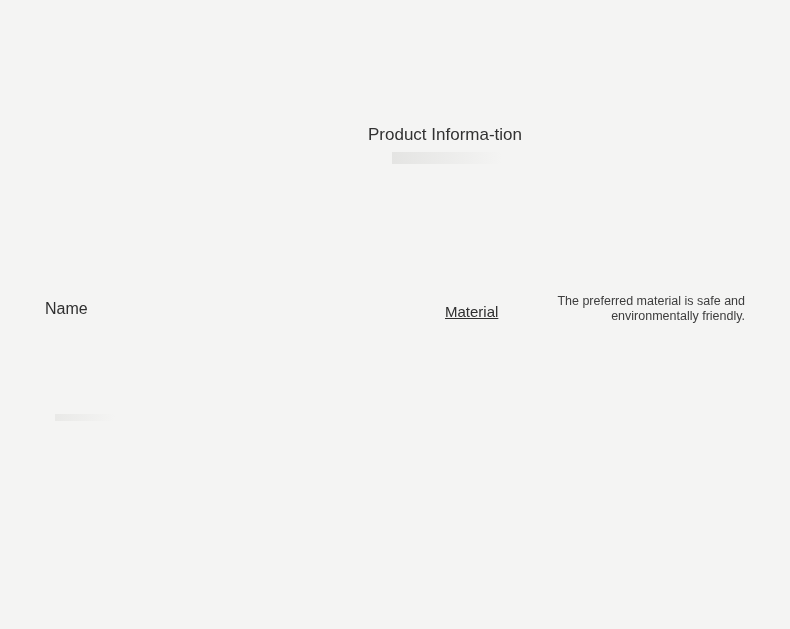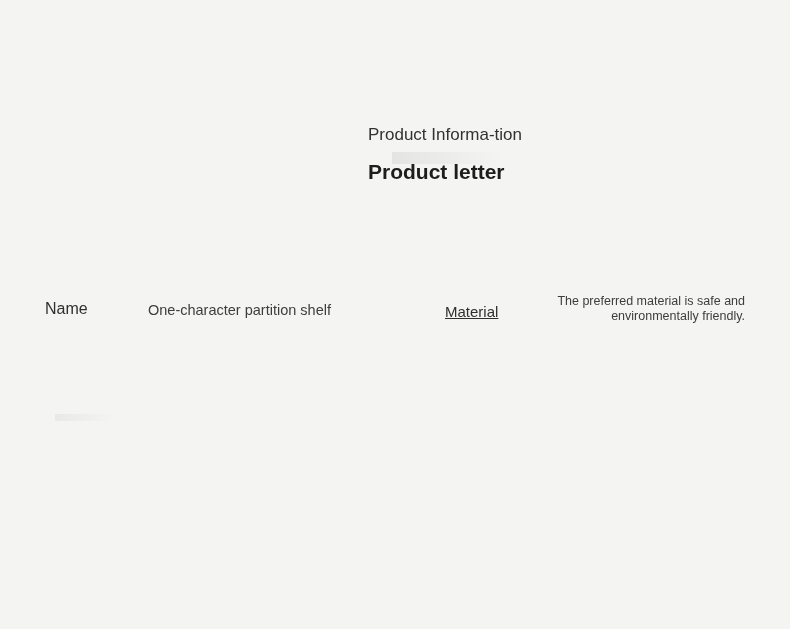--- a/index.html
+++ b/index.html
@@ -103,32 +103,30 @@
     color: #c7c7c5;
   }
 </style>
 </head>
 <body>
 
 <div class="page">
 
   <div class="header">
     <div class="header-subtitle">Product Informa-tion</div>
-    <div class="header-title">Product letter</div>
   </div>
 
   <div class="ghost" style="left:392px; top:152px; width:110px; height:12px;
        background:linear-gradient(to right, rgba(215,215,213,0.55), rgba(244,244,243,0));"></div>
 
   <div class="spec-table">
 
     <div class="spec-row" style="height:58px;">
       <div class="cell cell-label lg" style="left:45px; top:23px;">Name</div>
 
-      <div class="cell cell-value md" style="left:148px; top:25px; width:280px;">One-character partition shelf</div>
 
       <div class="cell cell-label" style="left:445px; top:26px;text-decoration:underline;">Material</div>
 
       <div class="cell cell-value" style="left:545px; top:18px; width:200px;text-align:right;">The preferred material is safe and environmentally friendly.</div>
 
       <div class="divider" style="top:50px;"></div>
     </div>
 
 
     <div class="spec-row" style="height:118px;">

